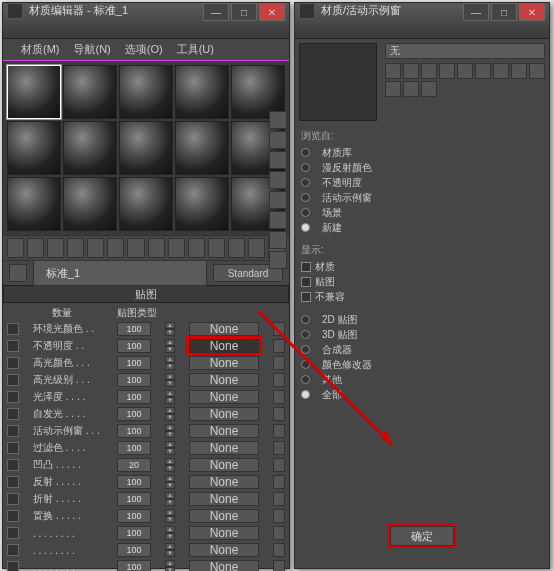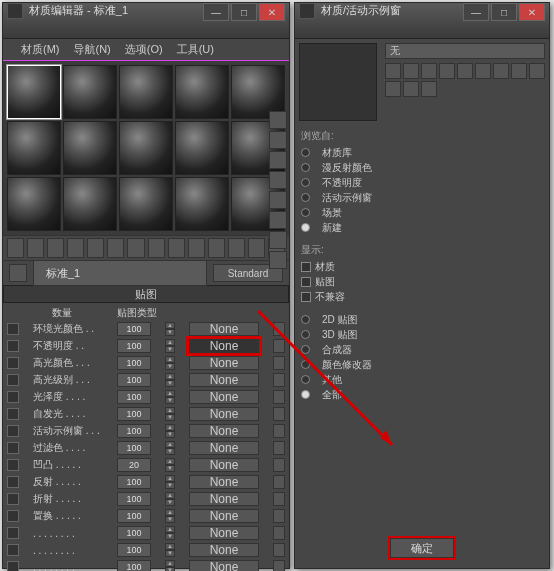--- a/index.html
+++ b/index.html
@@ -46,21 +46,21 @@
 .icnrow{display:flex;gap:2px;flex-wrap:wrap}
 .icnbtn{width:16px;height:16px;background:#555;border:1px solid #333;cursor:pointer}
 .groupbox{margin:4px 6px;color:#ccc;font-size:10px}
 .grouptitle{margin-bottom:2px;color:#aaa}
 .radio{display:flex;align-items:center;gap:12px;height:15px;cursor:pointer}
 .radio .dot{width:9px;height:9px;border-radius:50%;border:1px solid #888;background:#333}
 .radio.sel .dot{background:#ddd}
 .check{display:flex;align-items:center;gap:4px;height:15px;cursor:pointer}
 .check .box{width:10px;height:10px;border:1px solid #888;background:#333}
 .treelist{position:absolute;left:378px;top:54px;right:8px;bottom:36px;overflow:hidden}
-.okbtn{position:absolute;bottom:10px;left:50%;transform:translateX(-50%);width:64px;height:20px;background:#555;border:1px solid #333;color:#ddd;font-size:11px;display:flex;align-items:center;justify-content:center;cursor:pointer;outline:2px solid #d40000}
+.okbtn{position:absolute;bottom:22px;left:50%;transform:translateX(-50%);width:64px;height:20px;background:#555;border:1px solid #333;color:#ddd;font-size:11px;display:flex;align-items:center;justify-content:center;cursor:pointer;outline:2px solid #d40000}
 .arrow{position:absolute;pointer-events:none}
 </style>
 </head>
 <body>
 
 <div class="window" style="left:2px;top:2px;width:288px;height:567px">
   <div class="titlebar">
     <div class="icon"></div>
     <div class="title">材质编辑器 - 标准_1</div>
     <div class="winbtns">

